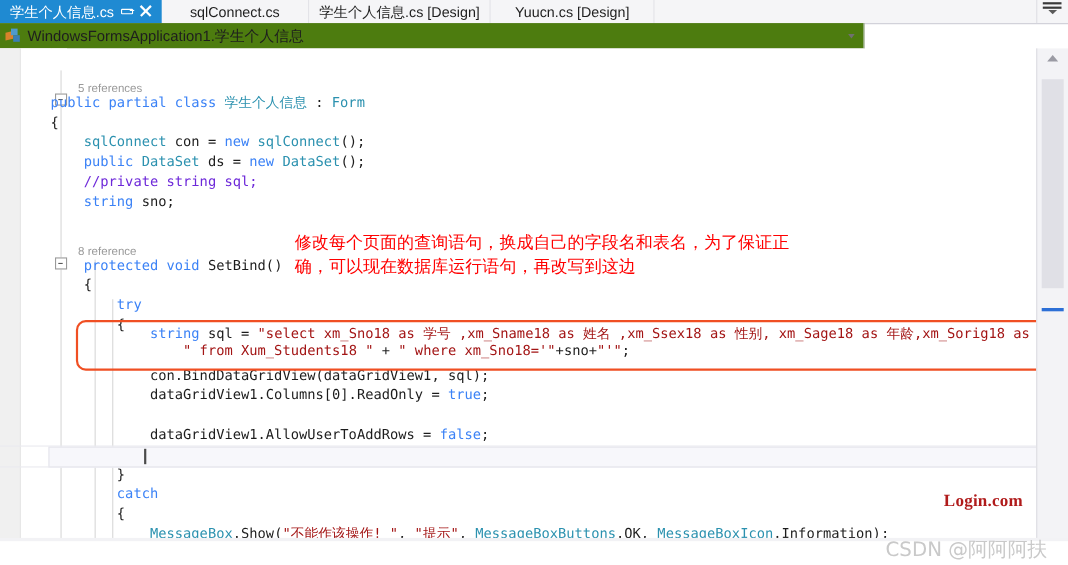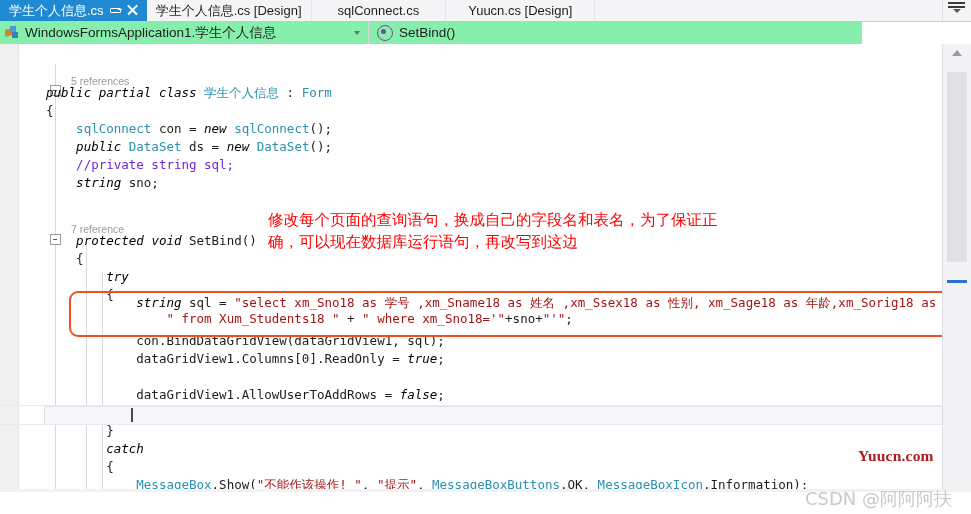--- a/index.html
+++ b/index.html
@@ -49,22 +49,22 @@
     width:28px;display:flex;align-items:center;justify-content:center;
     border-left:1px solid #dfdfe4;
   }
   .caret-dn{
     width:0;height:0;border-left:4px solid transparent;border-right:4px solid transparent;
     border-top:4px solid #5a5a5a;
   }
 
   
   .navbar{
-    position:absolute;left:0;top:21px;width:862px;height:23px;
-    background:#86efac;
+    position:absolute;left:0;top:21px;width:786px;height:23px;
+    background:#4d7c0f;
     border-bottom:1px solid #cfcfd6;
     display:flex;align-items:stretch;
   }
   .nav-left{
     flex:1;display:flex;align-items:center;gap:5px;padding-left:5px;
     border-right:1px solid #d6d6dc;
   }
   .nav-right{
     width:485px;display:flex;align-items:center;gap:6px;padding-left:8px;
   }
@@ -101,21 +101,21 @@
 
   .code-area{
     position:absolute;left:46px;top:0;right:28px;height:448px;
     font-family:"DejaVu Sans Mono","Liberation Mono",monospace;
     font-size:12.5px;
     line-height:18px;
     color:#1c1c1c;
     white-space:pre;
   }
   .ln{position:absolute;left:0;white-space:pre;}
-  .kw{color:#000000;font-style:italic;}
+  .kw{color:#3b82f6;}
   .typ{color:#2b91af;}
   .str{color:#a31515;}
   .cmt{color:#6d28d9;}
   .refs{color:#9a9a9a;font-size:10.5px;font-family:"Liberation Sans",sans-serif;}
   .plain{color:#1c1c1c;}
 
   
   .guide{position:absolute;width:1px;background:#d8d8d8;}
 
   
@@ -193,49 +193,45 @@
 </style>
 </head>
 <body>
 
 <div class="tabstrip">
   <div class="tab active">
     <span class="tabname">学生个人信息.cs</span>
     <span class="ticon"><span class="pin-ic"></span></span>
     <span class="ticon"><span class="x-ic"></span></span>
   </div>
+  <div class="tab" style="padding:0 26px;">
+    <span class="tabname">sqlConnect.cs</span>
+  </div>
   <div class="tab">
     <span class="tabname">学生个人信息.cs [Design]</span>
-  </div>
-  <div class="tab" style="padding:0 26px;">
-    <span class="tabname">sqlConnect.cs</span>
   </div>
   <div class="tab" style="padding:0 22px;">
     <span class="tabname">Yuucn.cs [Design]</span>
   </div>
   <div class="tab-spacer"></div>
   <div class="tabstrip-right">
     <span class="caret-dn"></span>
   </div>
 </div>
 
 <div class="navbar">
   <div class="nav-left">
     <span class="cls-icon">
       <span class="sq1"></span>
         <span class="sq2"></span>
         <span class="sq3"></span>
     </span>
     <span class="nav-text">WindowsFormsApplication1.学生个人信息</span>
     <span class="nav-dropcaret"></span>
   </div>
-  <div class="nav-right">
-    <span class="m-icon"></span>
-    <span class="nav-text">SetBind()</span>
-  </div>
 </div>
 
 <div class="editor">
   <div class="ind-margin"></div>
   <div class="gutter"></div>
   <div class="outline-col"></div>
 
   <div class="guide" style="left:55px;top:20px;height:428px;"></div>
   <div class="guide" style="left:86px;top:192px;height:256px;"></div>
   <div class="guide" style="left:102px;top:228px;height:220px;"></div>
@@ -243,21 +239,21 @@
   <div class="collapse" style="left:50px;top:41px;"></div>
   <div class="collapse" style="left:50px;top:190px;"></div>
 
   <div class="curline" style="left:44px;top:362px;width:905px;"></div>
   <div class="caret" style="left:131px;top:364px;height:14px;"></div>
   <div class="curline-sep" style="left:0;top:361px;width:949px;"></div>
   <div class="curline-sep" style="left:0;top:380px;width:949px;"></div>
 
   <div class="code-area">
     <div class="refs ln" style="top:28px;left:25px;">5 references</div>
-    <div class="refs ln" style="top:176px;left:25px;">7 reference</div>
+    <div class="refs ln" style="top:176px;left:25px;">8 reference</div>
     <div id="code-lines"><div class="ln" style="top: 40px;"><span class="kw">public </span><span class="kw">partial </span><span class="kw">class </span><span class="typ">学生个人信息</span><span class="plain"> : </span><span class="typ">Form</span></div><div class="ln" style="top: 58px;"><span class="plain">{</span></div><div class="ln" style="top: 76px;"><span class="plain">    </span><span class="typ">sqlConnect</span><span class="plain"> con = </span><span class="kw">new </span><span class="typ">sqlConnect</span><span class="plain">();</span></div><div class="ln" style="top: 94px;"><span class="plain">    </span><span class="kw">public </span><span class="typ">DataSet</span><span class="plain"> ds = </span><span class="kw">new </span><span class="typ">DataSet</span><span class="plain">();</span></div><div class="ln" style="top: 112px;"><span class="cmt">    //private string sql;</span></div><div class="ln" style="top: 130px;"><span class="plain">    </span><span class="kw">string </span><span class="plain">sno;</span></div><div class="ln" style="top: 188px;"><span class="plain">    </span><span class="kw">protected </span><span class="kw">void </span><span class="plain">SetBind</span><span class="plain">()</span></div><div class="ln" style="top: 206px;"><span class="plain">    {</span></div><div class="ln" style="top: 224px;"><span class="plain">        </span><span class="kw">try</span></div><div class="ln" style="top: 242px;"><span class="plain">        {</span></div><div class="ln" style="top: 250px;"><span class="plain">            </span><span class="kw">string </span><span class="plain">sql = </span><span class="str">"select xm_Sno18 as 学号 ,xm_Sname18 as 姓名 ,xm_Ssex18 as 性别, xm_Sage18 as 年龄,xm_Sorig18 as 生源地,</span></div><div class="ln" style="top: 266px;"><span class="plain">                </span><span class="str">" from Xum_Students18 "</span><span class="plain"> + </span><span class="str">" where xm_Sno18='"</span><span class="plain">+sno+</span><span class="str">"'"</span><span class="plain">;</span></div><div class="ln" style="top: 288px;"><span class="plain">            con.BindDataGridView(dataGridView1, sql);</span></div><div class="ln" style="top: 306px;"><span class="plain">            dataGridView1.Columns[0].ReadOnly = </span><span class="kw">true</span><span class="plain">;</span></div><div class="ln" style="top: 324px;"><span class="plain"></span></div><div class="ln" style="top: 342px;"><span class="plain">            dataGridView1.AllowUserToAddRows = </span><span class="kw">false</span><span class="plain">;</span></div><div class="ln" style="top: 378px;"><span class="plain">        }</span></div><div class="ln" style="top: 396px;"><span class="plain">        </span><span class="kw">catch</span></div><div class="ln" style="top: 414px;"><span class="plain">        {</span></div><div class="ln" style="top: 432px;"><span class="plain">            </span><span class="typ">MessageBox</span><span class="plain">.Show(</span><span class="str">"不能作该操作! "</span><span class="plain">, </span><span class="str">"提示"</span><span class="plain">, </span><span class="typ">MessageBoxButtons</span><span class="plain">.OK, </span><span class="typ">MessageBoxIcon</span><span class="plain">.Information);</span></div><div class="ln" style="top: 450px;"><span class="plain">        }</span></div></div>
   </div>
 
   <div class="sqlbox" style="left:69px;top:247px;width:890px;height:42px;"></div>
 </div>
 
 <div class="annot" style="left:268px;top:209px;width:690px;">修改每个页面的查询语句，换成自己的字段名和表名，为了保证正
 确，可以现在数据库运行语句，再改写到这边</div>
 
 <div class="scrollcol">
@@ -266,14 +262,14 @@
   <div class="sb-mark" style="top:236px;"></div>
 </div>
 <div class="split-icon" style="top:-2px;">
   <div class="bar" style="top:4px;"></div>
   <div class="bar" style="top:8px;"></div>
 </div>
 
 <div class="hscroll"></div>
 <div class="bottomband"></div>
 
-<div class="yuucn">Yuucn.com</div>
+<div class="yuucn">Login.com</div>
 <div class="csdn">CSDN @阿阿阿扶</div>
 
 </body></html>

